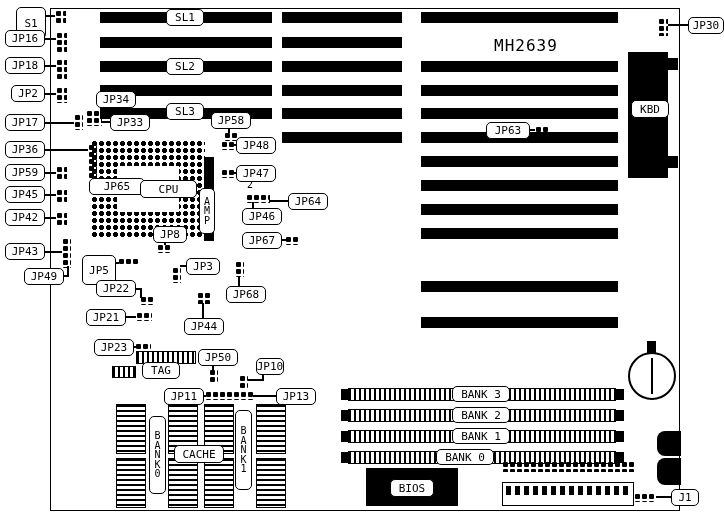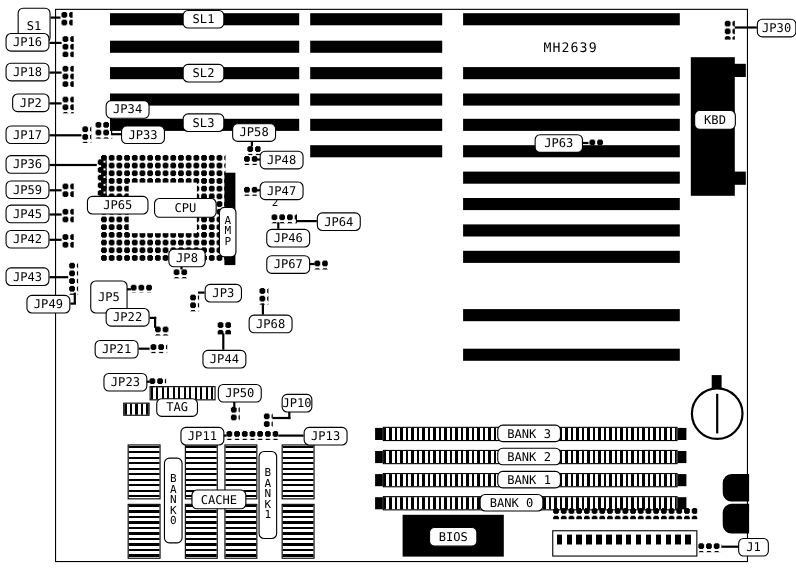--- a/index.html
+++ b/index.html
@@ -16,21 +16,21 @@
   .pins{background-image:radial-gradient(#000 56%, rgba(0,0,0,0) 60%);
         background-size:7px 7px;z-index:3;}
   .socket{background-image:radial-gradient(#000 52%, rgba(0,0,0,0) 56%);
         background-size:7px 7px;z-index:1;}
   .wire{background:#000;z-index:2;}
   .stripes-h{border:1px solid #000;background:repeating-linear-gradient(180deg,#000 0 2px,#fff 2px 5px);z-index:1;}
   .stripes-v{border:1px solid #000;background:repeating-linear-gradient(90deg,#000 0 2px,#fff 2px 5px);z-index:1;}
   .outline{border:1px solid #000;background:#fff;z-index:1;}
   .ticks{background:repeating-linear-gradient(90deg,#000 0 5px,rgba(0,0,0,0) 5px 9px);z-index:2;}
   .batt{border:2px solid #000;border-radius:50%;background:#fff;z-index:1;}
-  .txt{font-size:12px;z-index:4;letter-spacing:1px;}
+  .txt{font-size:16px;z-index:4;letter-spacing:1px;}
   .txt-sm{font-size:10px;z-index:4;}
 </style>
 </head>
 <body>
 
 <div id="stage">
 
   <div class="abs board" style="left:50px;top:8px;width:630px;height:503px"></div>
 
   <div class="abs bar" style="left:100px;top:12px;width:172px;height:11px"></div>
@@ -221,21 +221,21 @@
     </div>
   <div class="abs label" style="left:166px;top:103px;width:38px;height:17px">
       <span>SL3</span>
     </div>
   <div class="abs label" style="left:96px;top:91px;width:40px;height:17px">
       <span>JP34</span>
     </div>
   <div class="abs label" style="left:110px;top:114px;width:40px;height:17px">
       <span>JP33</span>
     </div>
-  <div class="abs label" style="left:79px;top:178px;width:56px;height:17px">
+  <div class="abs label" style="left:89px;top:178px;width:56px;height:17px">
       <span>JP65</span>
     </div>
   <div class="abs label" style="left:82px;top:255px;width:34px;height:30px">
       <span>JP5</span>
     </div>
   <div class="abs label" style="left:96px;top:280px;width:40px;height:17px">
       <span>JP22</span>
     </div>
   <div class="abs label" style="left:86px;top:309px;width:40px;height:17px">
       <span>JP21</span>

